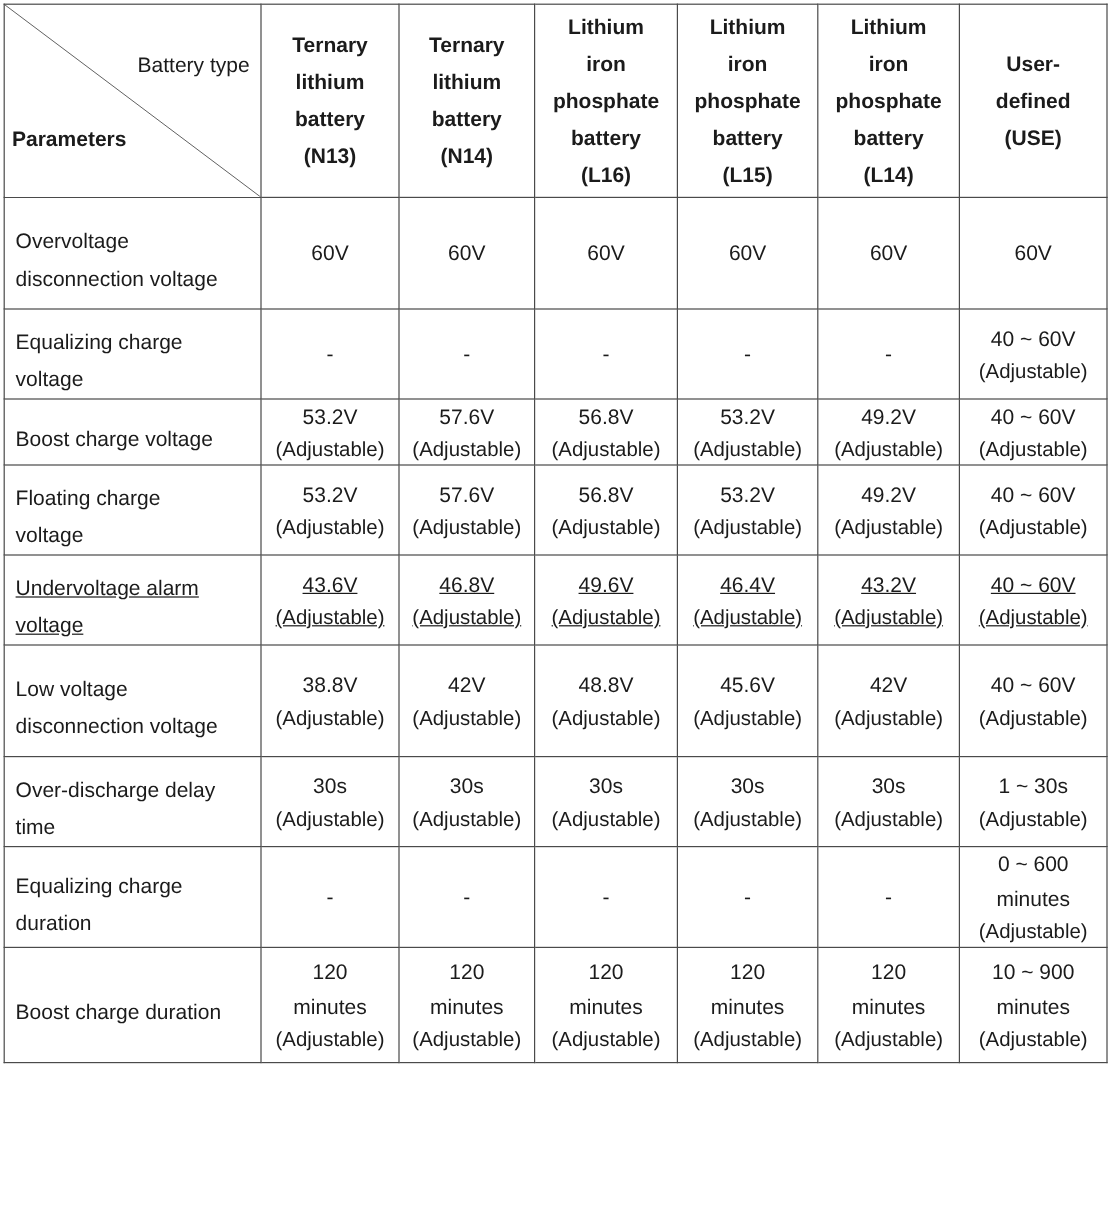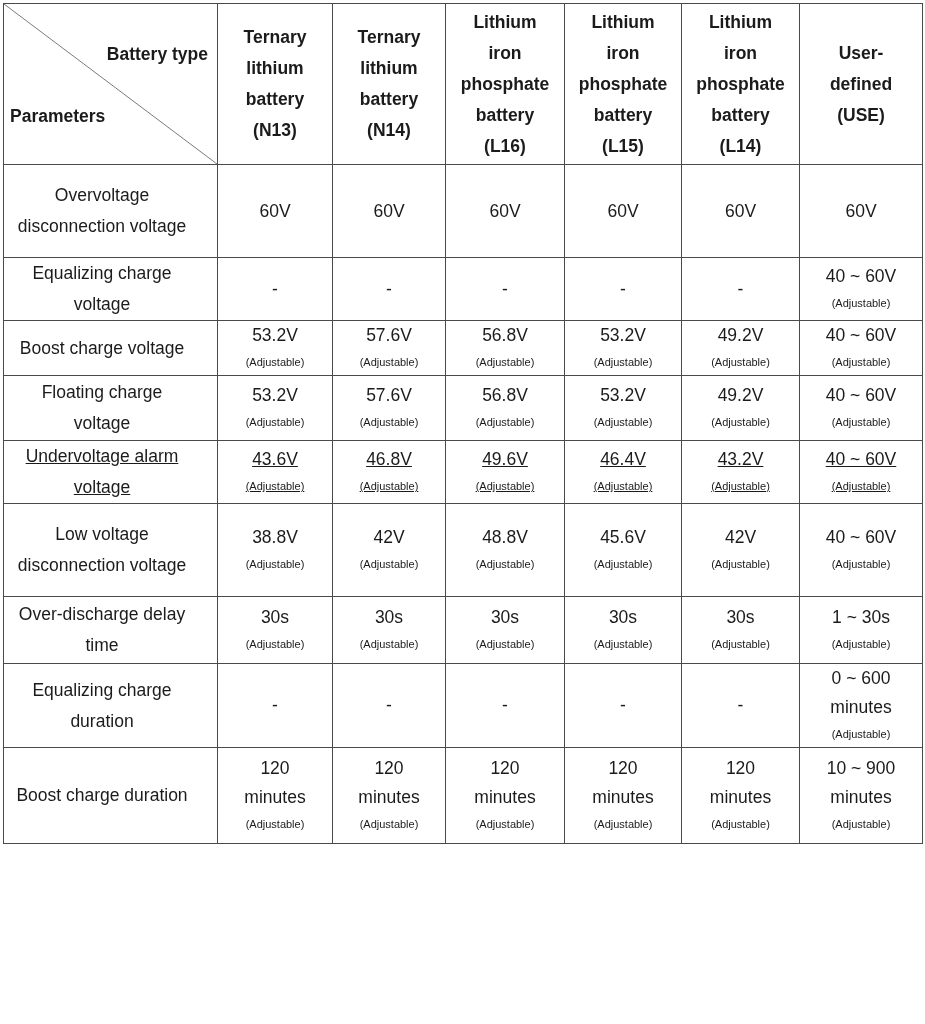--- a/index.html
+++ b/index.html
@@ -49,21 +49,21 @@
     position: absolute;
     top: 0; left: 0;
     width: 100%; height: 100%;
     display: block;
   }
   .corner-top {
     position: absolute;
     top: 40px;
     right: 9px;
     font-size: 17.5px;
-    font-weight: bold;
+    font-weight: normal;
     white-space: nowrap;
   }
   .corner-bottom {
     position: absolute;
     top: 102px;
     left: 6px;
     font-size: 17.5px;
     font-weight: bold;
     white-space: nowrap;
     text-align: center;
@@ -71,33 +71,33 @@
   th.col-head {
     font-size: 17.5px;
     font-weight: bold;
     text-align: center;
     vertical-align: middle;
   }
   th.col-head .hline { line-height: 31px; }
 
   td.param {
     font-size: 17.5px;
-    text-align: center;
+    text-align: left;
     vertical-align: middle;
-    padding: 0 26px 0 9px;
+    padding: 12px 26px 0 9px;
     line-height: 31px;
   }
   td.val {
     font-size: 17.5px;
     text-align: center;
     vertical-align: middle;
   }
   td.val .vline { line-height: 29px; }
   td.val .vline.sub {
-    font-size: 11px;
+    font-size: 17px;
     line-height: 25px;
   }
 </style>
 </head>
 <body>
 
 <div class="page">
   <table class="param-table">
     <colgroup>
       <col style="width:214px">

